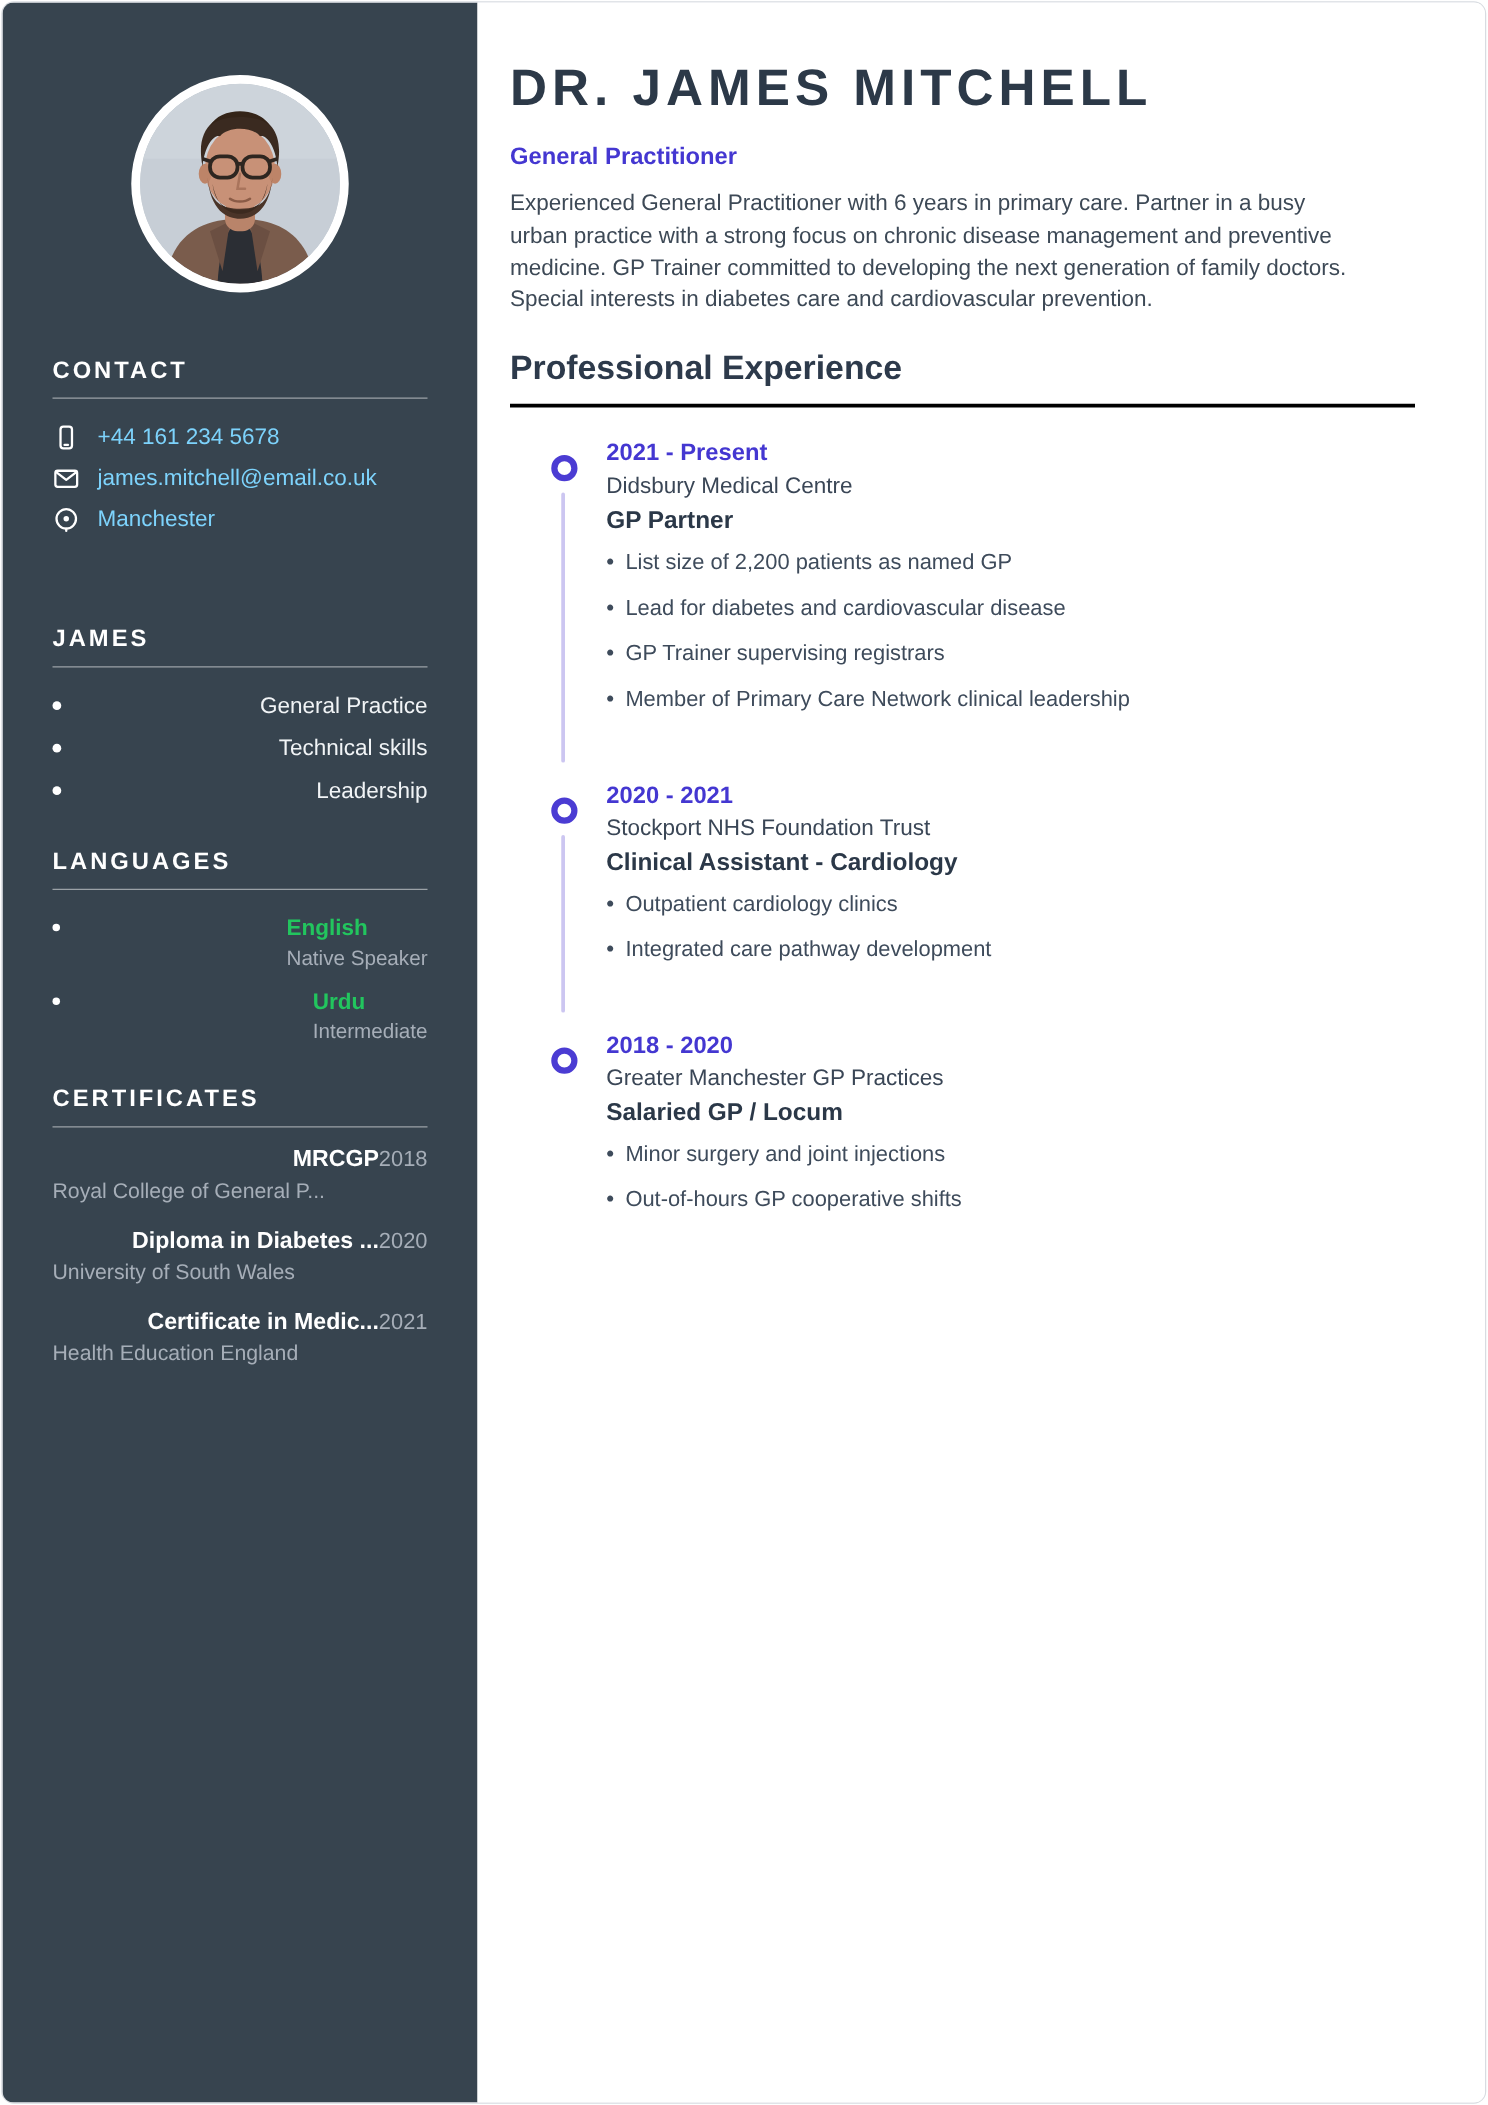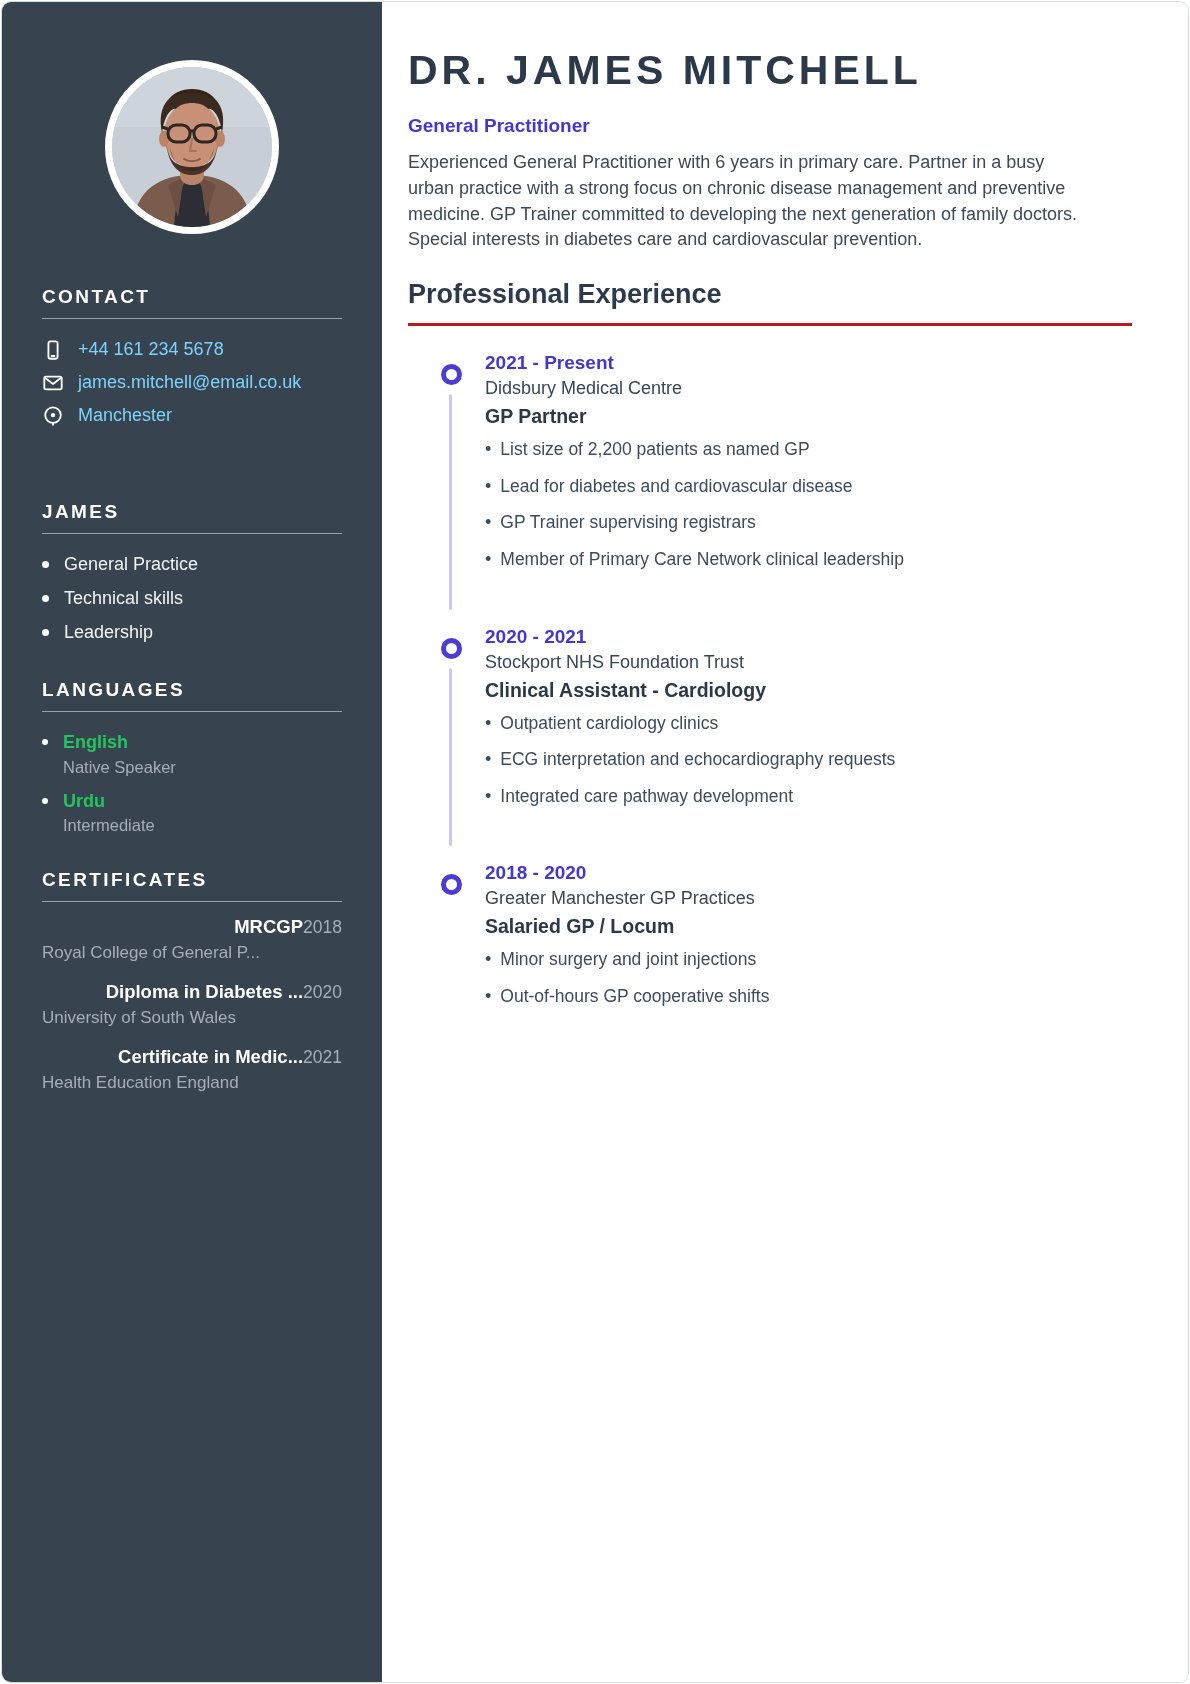--- a/index.html
+++ b/index.html
@@ -12,39 +12,39 @@
   .avatar-wrap svg{display:block;width:100%;height:100%;}
   .side-section{margin-top:52px;}
   .side-heading{font-size:19px;font-weight:700;letter-spacing:2.4px;color:#FFFFFF;margin:0 0 10px 0;}
   .side-rule{height:1px;background:rgba(255,255,255,0.5);border:none;margin:0 0 20px 0;}
   .contact-row{display:flex;align-items:flex-start;gap:14px;margin-bottom:11px;font-size:18px;color:#7dd3fc;}
   .contact-row svg{flex:0 0 auto;}
   .edu-period{font-size:19px;color:#A6AEB8;margin:0 0 3px 0;}
   .edu-degree{font-size:20px;font-weight:700;color:#FFFFFF;line-height:1.28;max-width:258px;margin:0;}
   .edu-school{font-size:18px;color:#A6AEB8;line-height:1.3;max-width:240px;margin:3px 0 0 0;}
   .skills-section{margin-top:74px;}
-  .dot-row{display:flex;align-items:flex-start;gap:15px;margin-bottom:13px;}
+  .dot-row{display:flex;align-items:flex-start;margin-bottom:13px;justify-content:space-between;}
   .dot{width:7px;height:7px;border-radius:50%;background:#ffffff;margin-top:7px;flex:0 0 auto;}
   .dot.small{width:6px;height:6px;}
   .skill-label{font-size:18px;color:#F1F4F6;}
   .lang-name{font-size:18px;font-weight:600;color:#22c55e;line-height:1.2;}
   .lang-level{font-size:16.5px;color:#A6AEB8;margin-top:4px;}
   .lang-row{margin-bottom:14px;}
   .cert-item{margin-bottom:18px;}
   .cert-top{display:flex;justify-content:flex-end;align-items:baseline;}
   .cert-name{font-size:18.5px;font-weight:700;color:#FFFFFF;}
   .cert-year{font-size:17.5px;color:#A6AEB8;}
   .cert-issuer{font-size:17px;color:#A6AEB8;margin-top:5px;}
 
   
   .main{flex:1;box-sizing:border-box;padding:46px 56px 0 26px;background:#ffffff;}
   .person-name{font-size:41px;font-weight:800;letter-spacing:4px;color:#2C3948;margin:0;line-height:1.1;}
   .person-title{font-size:19px;font-weight:700;color:#4437D1;margin-top:22px;}
   .summary{font-size:18px;line-height:1.43;color:#3D4956;max-width:676px;margin-top:13px;}
-  .exp-heading{font-size:27px;font-weight:700;color:#2D3A4B;margin:26px 0 0 0;padding-bottom:13px;border-bottom:3px solid #b91c1c;}
+  .exp-heading{font-size:27px;font-weight:700;color:#2D3A4B;margin:26px 0 0 0;padding-bottom:13px;border-bottom:3px solid #000000;}
   .timeline{margin-top:26px;padding-left:77px;}
   .entry{position:relative;margin-bottom:54px;}
   .marker{position:absolute;left:-44px;top:12px;width:11px;height:11px;border:5.5px solid #4B3CD3;background:#ffffff;border-radius:50%;}
   .entry:not(:last-child)::before{content:'';position:absolute;left:-36px;top:42px;bottom:-38px;width:3px;background:#CCC6F1;border-radius:2px;}
   .entry-period{font-size:19px;font-weight:700;color:#4437D1;margin:0 0 4px 0;}
   .entry-company{font-size:18px;color:#3A4656;margin:0 0 6px 0;}
   .entry-role{font-size:19.5px;font-weight:700;color:#2B3848;margin:0 0 9px 0;}
   .entry-bullets{list-style:none;margin:0;padding:0;}
   .entry-bullets li{font-size:17.5px;color:#3E4B5B;margin-bottom:12px;line-height:1.35;display:flex;align-items:baseline;}
   .entry-bullets li::before{content:'\2022';margin-right:9px;color:#3E4B5B;font-size:18px;}
@@ -212,21 +212,20 @@
         </ul>
       </div>
 
       <div class="entry">
         <span class="marker"></span>
         <p class="entry-period">2020 - 2021</p>
         <p class="entry-company">Stockport NHS Foundation Trust</p>
         <p class="entry-role">Clinical Assistant - Cardiology</p>
         <ul class="entry-bullets">
           <li>Outpatient cardiology clinics</li>
-          <li>ECG interpretation and echocardiography requests</li>
           <li>Integrated care pathway development</li>
         </ul>
       </div>
 
       <div class="entry">
         <span class="marker"></span>
         <p class="entry-period">2018 - 2020</p>
         <p class="entry-company">Greater Manchester GP Practices</p>
         <p class="entry-role">Salaried GP / Locum</p>
         <ul class="entry-bullets">

